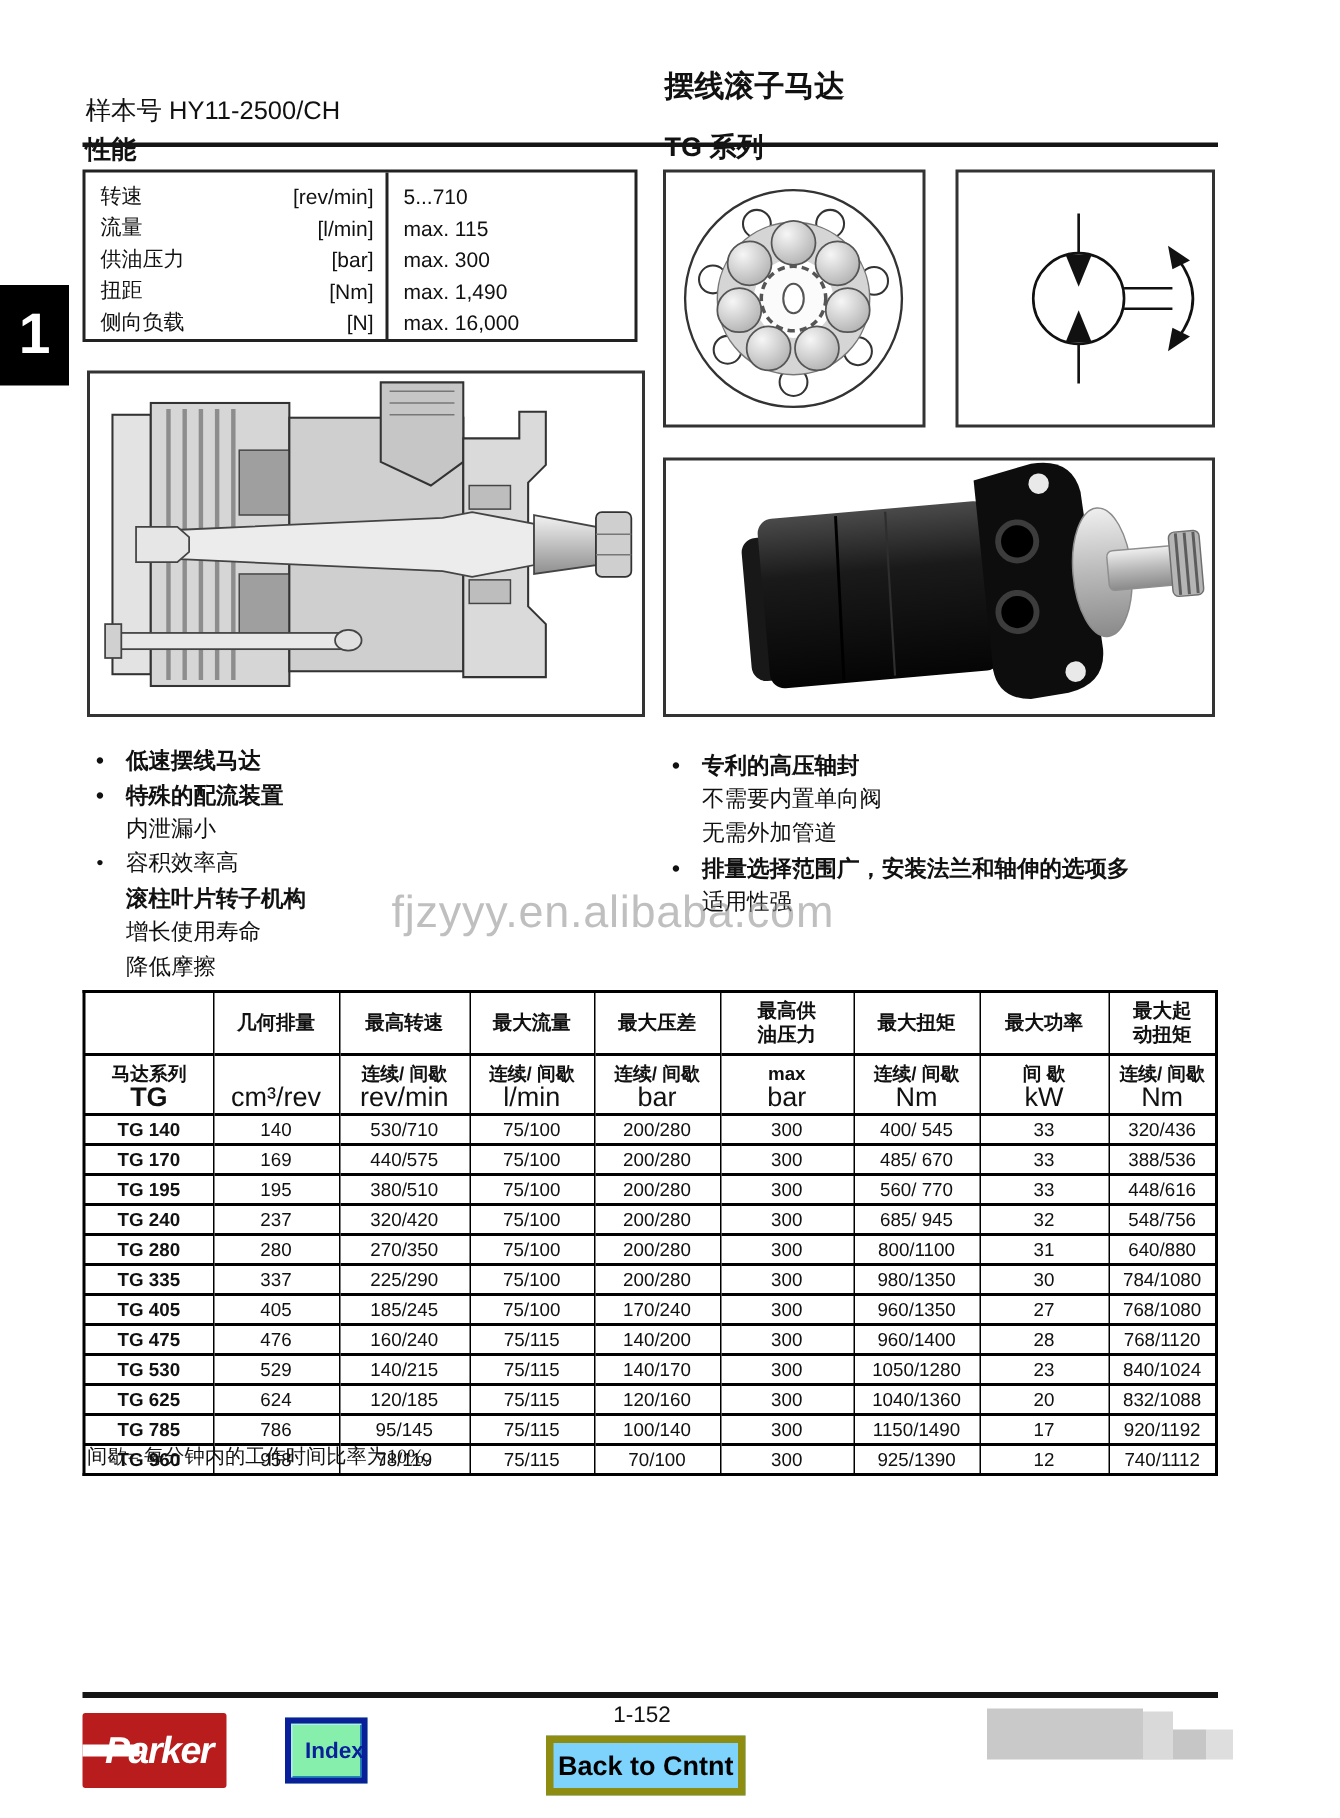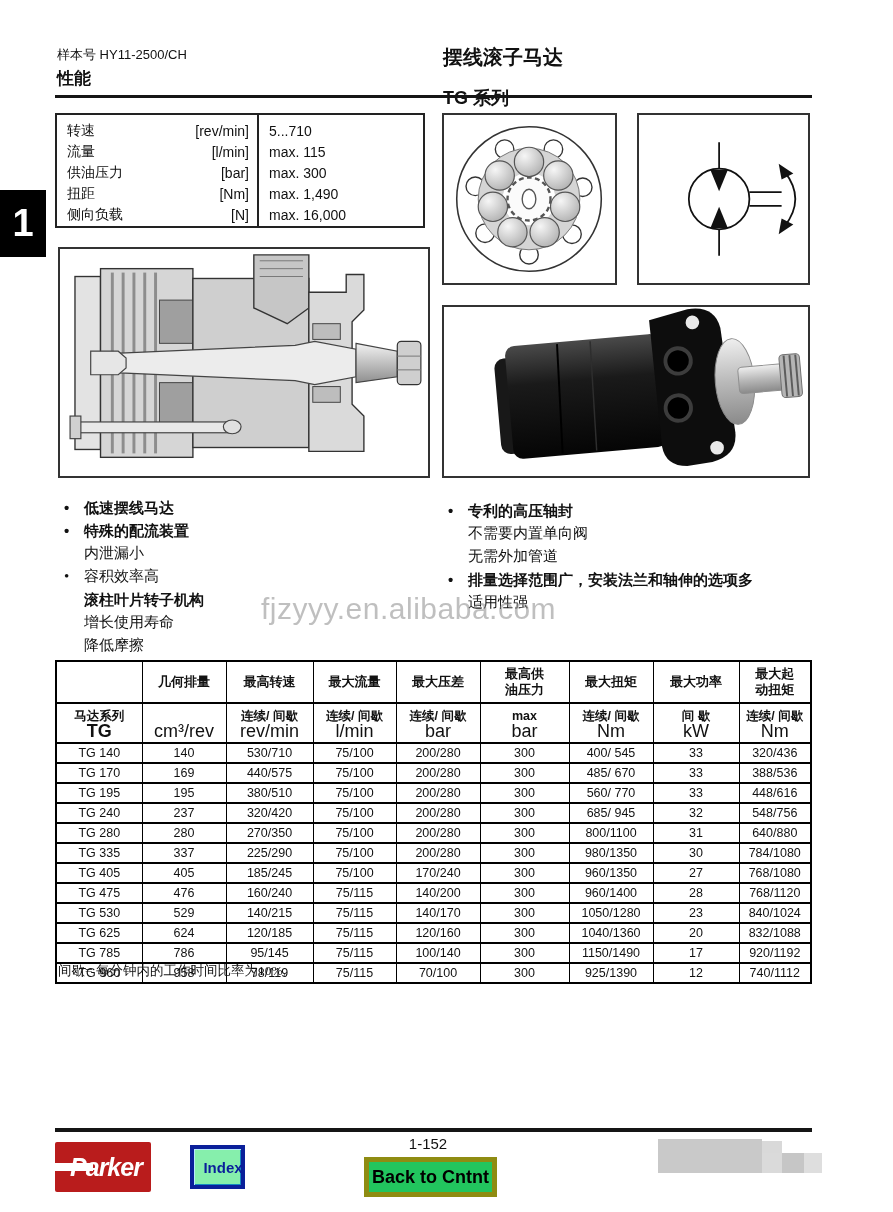--- a/index.html
+++ b/index.html
@@ -3,21 +3,21 @@
 <meta charset="utf-8">
 <style>
   html,body{margin:0;padding:0;background:#ffffff;}
   #page{position:relative;width:893px;height:1212px;background:#fff;overflow:hidden;
         font-family:"Liberation Sans","DejaVu Sans",sans-serif;color:#111;}
   .abs{position:absolute;}
   .serif{font-family:"Liberation Serif","DejaVu Serif",serif;}
 
   
   #hdr-left{left:57px;top:46px;}
-  #hdr-left .cat{font-size:13px;}
+  #hdr-left .cat{font-size:17px;margin-top:16px;}
   #hdr-left .perf{font-size:17px;font-weight:bold;margin-top:3px;}
   #hdr-right{left:443px;top:44px;}
   #hdr-right .t1{font-size:20px;font-weight:bold;}
   #hdr-right .t2{font-size:18px;font-weight:bold;margin-top:15px;}
   .rule{background:#151515;}
   #rule-top{left:55px;top:95px;width:757px;height:3px;}
   #rule-bot{left:55px;top:1128px;width:757px;height:4px;}
 
   
   #tab1{left:0;top:190px;width:46px;height:67px;background:#000;color:#fff;
@@ -57,37 +57,37 @@
   #main-table{left:55px;top:660px;}
   table.perf{border-collapse:collapse;width:755px;table-layout:fixed;border:2px solid #000;}
   table.perf th,table.perf td{border:1px solid #000;padding:0 2px;text-align:center;
       overflow:hidden;font-family:"Liberation Sans","DejaVu Sans",sans-serif;}
   table.perf thead tr.h1 th{height:40px;font-size:13px;font-weight:bold;white-space:pre-line;line-height:16px;}
   table.perf thead tr.h2 th{height:38px;border-top-width:2px;}
   table.perf thead .h2a{font-size:12.5px;font-weight:bold;min-height:16px;line-height:16px;}
   table.perf thead .h2b{font-size:18px;font-weight:normal;line-height:15px;}
   table.perf thead .h2b.bold{font-weight:bold;}
   table.perf tbody td{height:18px;font-size:12.5px;border-top-width:2px;line-height:1;}
-  table.perf tbody td.model{font-weight:normal;}
+  table.perf tbody td.model{font-weight:bold;}
 
   
   #footnote{left:58px;top:962px;font-size:13.5px;}
 
   
   #parker-logo{left:55px;top:1142px;width:96px;height:50px;background:#b91c1c;border-radius:2px;}
   #parker-logo .stripe{position:absolute;left:0;top:21px;width:38px;height:8px;background:#fff;}
   #parker-logo .word{position:absolute;left:0;right:0;top:0;bottom:0;display:flex;align-items:center;
       justify-content:center;color:#fff;font-size:25px;font-weight:bold;font-style:italic;
       letter-spacing:-1px;padding-left:6px;}
   #index-btn{left:190px;top:1145px;width:55px;height:44px;background:#86efac;border:4px solid #0a1f9a;
       box-sizing:border-box;display:flex;align-items:center;justify-content:center;
       color:#0a1f9a;font-weight:bold;font-size:15px;cursor:pointer;
       box-shadow:inset 1px 1px 0 #b8e9fb, inset -1px -1px 0 #1489c0;padding-left:11px;}
   #page-num{left:392px;top:1135px;width:72px;text-align:center;font-size:15px;}
-  #back-btn{left:364px;top:1157px;width:133px;height:40px;background:#22c55e;border:5px solid #8f8c12;
+  #back-btn{left:364px;top:1157px;width:133px;height:40px;background:#7dd3fc;border:5px solid #8f8c12;
       box-sizing:border-box;display:flex;align-items:center;justify-content:center;
       color:#000;font-weight:bold;font-size:18px;cursor:pointer;}
   #mosaic{left:658px;top:1139px;width:164px;height:40px;}
   #mosaic div{position:absolute;}
   #mosaic .m1{left:0;top:0;width:104px;height:34px;background:#c9c9c9;}
   #mosaic .m2{left:104px;top:2px;width:20px;height:32px;background:#d9d9d9;}
   #mosaic .m3{left:104px;top:14px;width:20px;height:20px;background:#dadada;}
   #mosaic .m4{left:124px;top:14px;width:22px;height:20px;background:#c6c6c6;}
   #mosaic .m5{left:146px;top:14px;width:18px;height:20px;background:#dedede;}
 </style>

